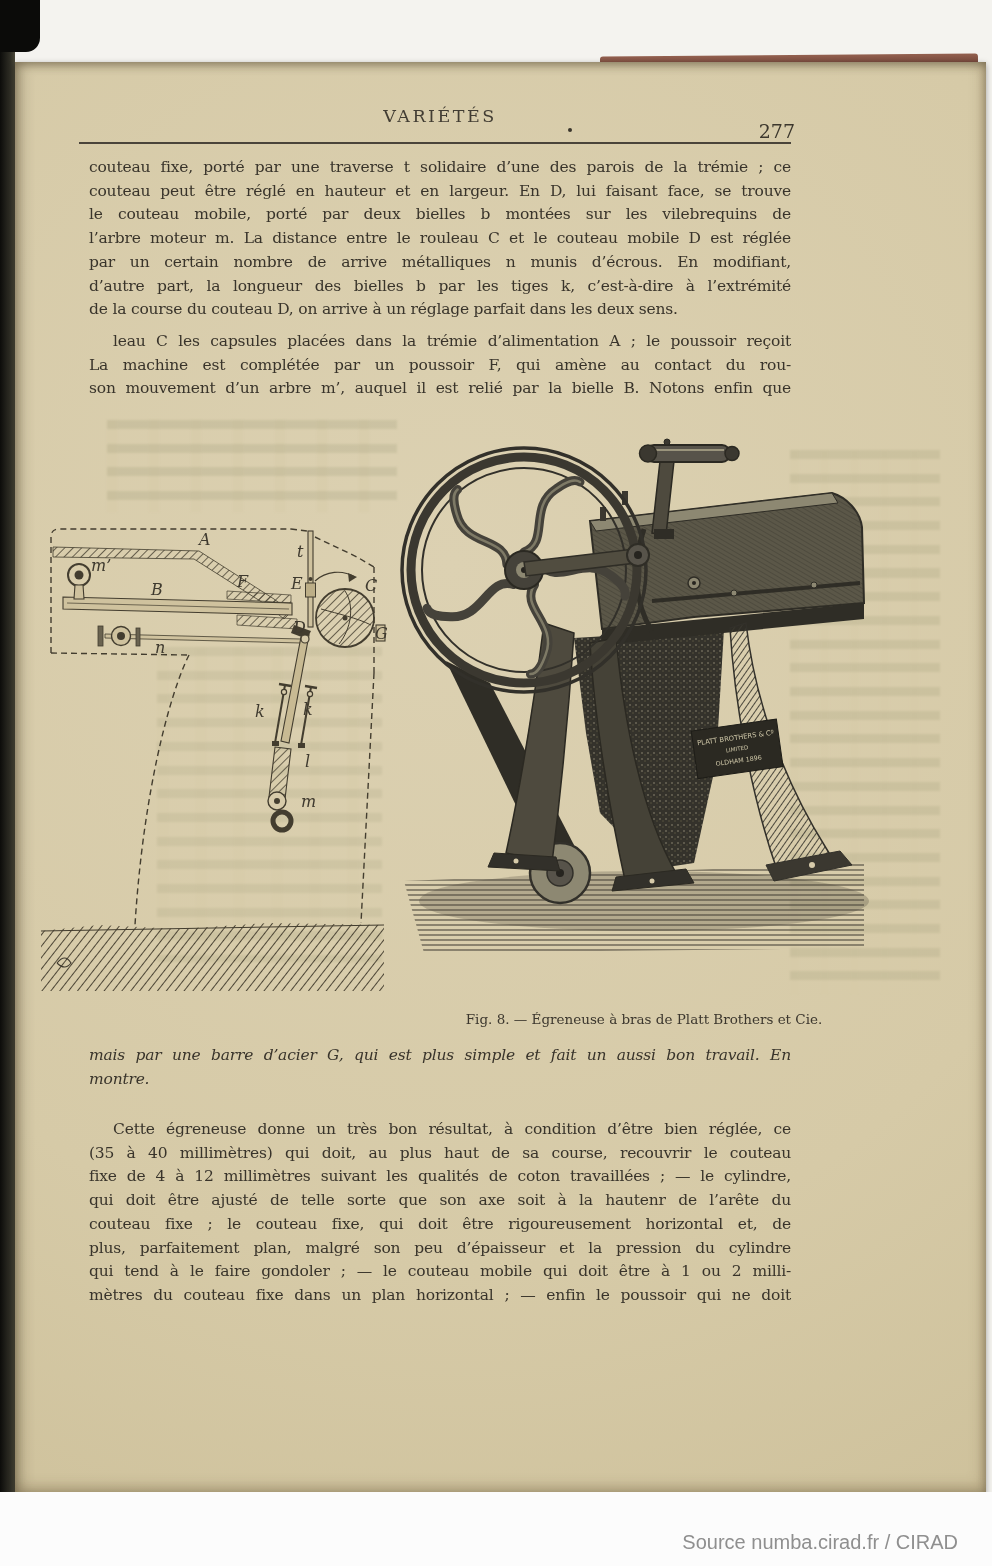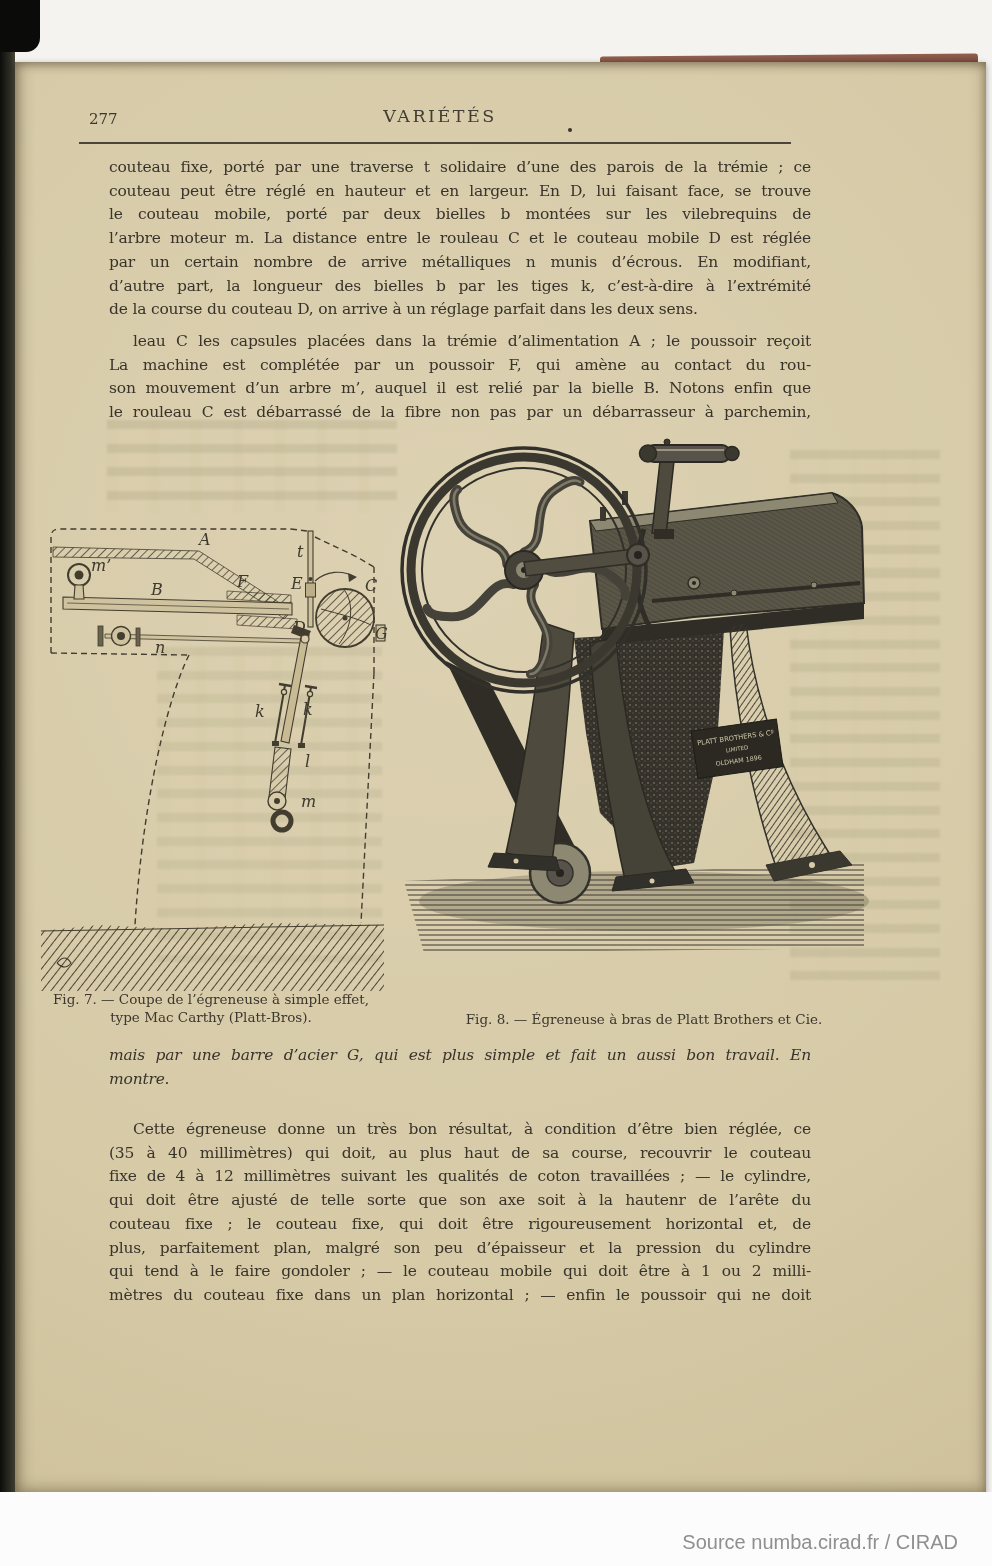--- a/index.html
+++ b/index.html
@@ -27,27 +27,27 @@
   
   .page { position:absolute; left:15px; top:62px; width:943px; height:1433px;
           background:radial-gradient(130% 90% at 45% 35%, #dcd1b2 0%, #d6caa7 55%, #cec19b 85%, #c2b38a 100%);
           box-shadow: inset 0 3px 9px rgba(60,45,25,.35),
                       inset 6px 0 14px rgba(60,50,30,.30),
                       inset -4px -8px 14px rgba(90,70,40,.25),
                       0 2px 6px rgba(0,0,0,.35); padding-left: 28px; }
 
   .header-title { position:absolute; left:74px; top:44px; width:702px; text-align:center;
                   font-size:17.5px; letter-spacing:2.5px; color:#423d33; }
-  .page-num { position:absolute; left:74px; top:48px; width:706px; 
-              font-size:15px; color:#3c372d; }
+  .page-num { position:absolute; left:74px; top:58px; width:706px; text-align:right;
+              font-size:19px; color:#3c372d; }
   .header-rule { position:absolute; left:64px; top:80px; width:712px; height:2px; background:#4a443a; }
   .ink-speck { position:absolute; left:553px; top:66px; width:4px; height:4px;
                background:#3a352c; border-radius:50%; }
 
-  .para { position:absolute; left:74px; width:702px;margin-left:20px; }
+  .para { position:absolute; left:74px; width:702px; }
   .tline { font-size:15.5px; line-height:23.7px; color:#39342b; letter-spacing:-0.2px;
            text-align:justify; text-align-last:justify; }
   .para .tline:last-child { text-align-last:left; }
   .para.cont .tline:last-child { text-align-last:justify; }
   .para.indent .tline:first-child { text-indent:1.55em; }
   .p-top1 { top:94px; }  .p-top2 { top:268px; }
   .p-bot1 { top:982px;font-style:italic; } .p-bot2 { top:1056px; }
 
   .fig7 { position:absolute; left:24px; top:443px; width:355px; height:490px; }
   .fig8 { position:absolute; left:379px; top:371px; width:479px; height:570px; }
@@ -97,21 +97,20 @@
         <div class="tline">le couteau mobile, porté par deux bielles b montées sur les vilebrequins de</div>
         <div class="tline">l’arbre moteur m. La distance entre le rouleau C et le couteau mobile D est réglée</div>
         <div class="tline">par un certain nombre de arrive métalliques n munis d’écrous. En modifiant,</div>
         <div class="tline">d’autre part, la longueur des bielles b par les tiges k, c’est-à-dire à l’extrémité</div>
         <div class="tline">de la course du couteau D, on arrive à un réglage parfait dans les deux sens.</div>
       </div>
     <div class="para p-top2 indent cont">
         <div class="tline">leau C les capsules placées dans la trémie d’alimentation A ; le poussoir reçoit</div>
         <div class="tline">La machine est complétée par un poussoir F, qui amène au contact du rou-</div>
         <div class="tline">son mouvement d’un arbre m’, auquel il est relié par la bielle B. Notons enfin que</div>
-        <div class="tline">le rouleau C est débarrassé de la fibre non pas par un débarrasseur à parchemin,</div>
       </div>
 
     <div class="ghost g1"></div>
     <div class="ghost g2"></div>
     <div class="ghost g3"></div>
 
     <svg class="fig7" viewBox="0 0 355 490" xmlns="http://www.w3.org/2000/svg">
       <defs>
         <pattern id="h7" width="6" height="6" patternUnits="userSpaceOnUse" patternTransform="rotate(45)">
           <line x1="0" y1="0" x2="0" y2="6" stroke="#4a4334" stroke-width="1.6"></line>
@@ -315,24 +314,20 @@
         <polygon points="258,100 266,28 280,28 272,102" fill="#4e4a3e" stroke-width="1.5"></polygon>
         <rect x="252" y="12" width="84" height="17" rx="8" fill="#57534a" stroke-width="2"></rect>
         <line x1="258" y1="17" x2="330" y2="17" stroke="#9a947c" stroke-width="2"></line>
         <circle cx="254" cy="20.5" r="8.5" fill="#3b3830" stroke-width="1.5"></circle>
         <circle cx="338" cy="20.5" r="7" fill="#3b3830" stroke-width="1.5"></circle>
         <rect x="260" y="96" width="20" height="10" fill="#2f2d26" stroke-width="0"></rect>
         <circle cx="273" cy="9" r="3" fill="#3b3830" stroke-width="1"></circle>
       </g>
     </svg>
 
-    <div class="cap7">
-      <div>Fig. 7. — Coupe de l’égreneuse à simple effet,</div>
-      <div>type Mac Carthy (Platt-Bros).</div>
-    </div>
     <div class="cap8">Fig. 8. — Égreneuse à bras de Platt Brothers et Cie.</div>
 
     <div class="para p-bot1">
         <div class="tline">mais par une barre d’acier G, qui est plus simple et fait un aussi bon travail. En</div>
         <div class="tline">montre.</div>
       </div>
     <div class="para p-bot2 indent cont">
         <div class="tline">Cette égreneuse donne un très bon résultat, à condition d’être bien réglée, ce</div>
         <div class="tline">(35 à 40 millimètres) qui doit, au plus haut de sa course, recouvrir le couteau</div>
         <div class="tline">fixe de 4 à 12 millimètres suivant les qualités de coton travaillées ; — le cylindre,</div>

